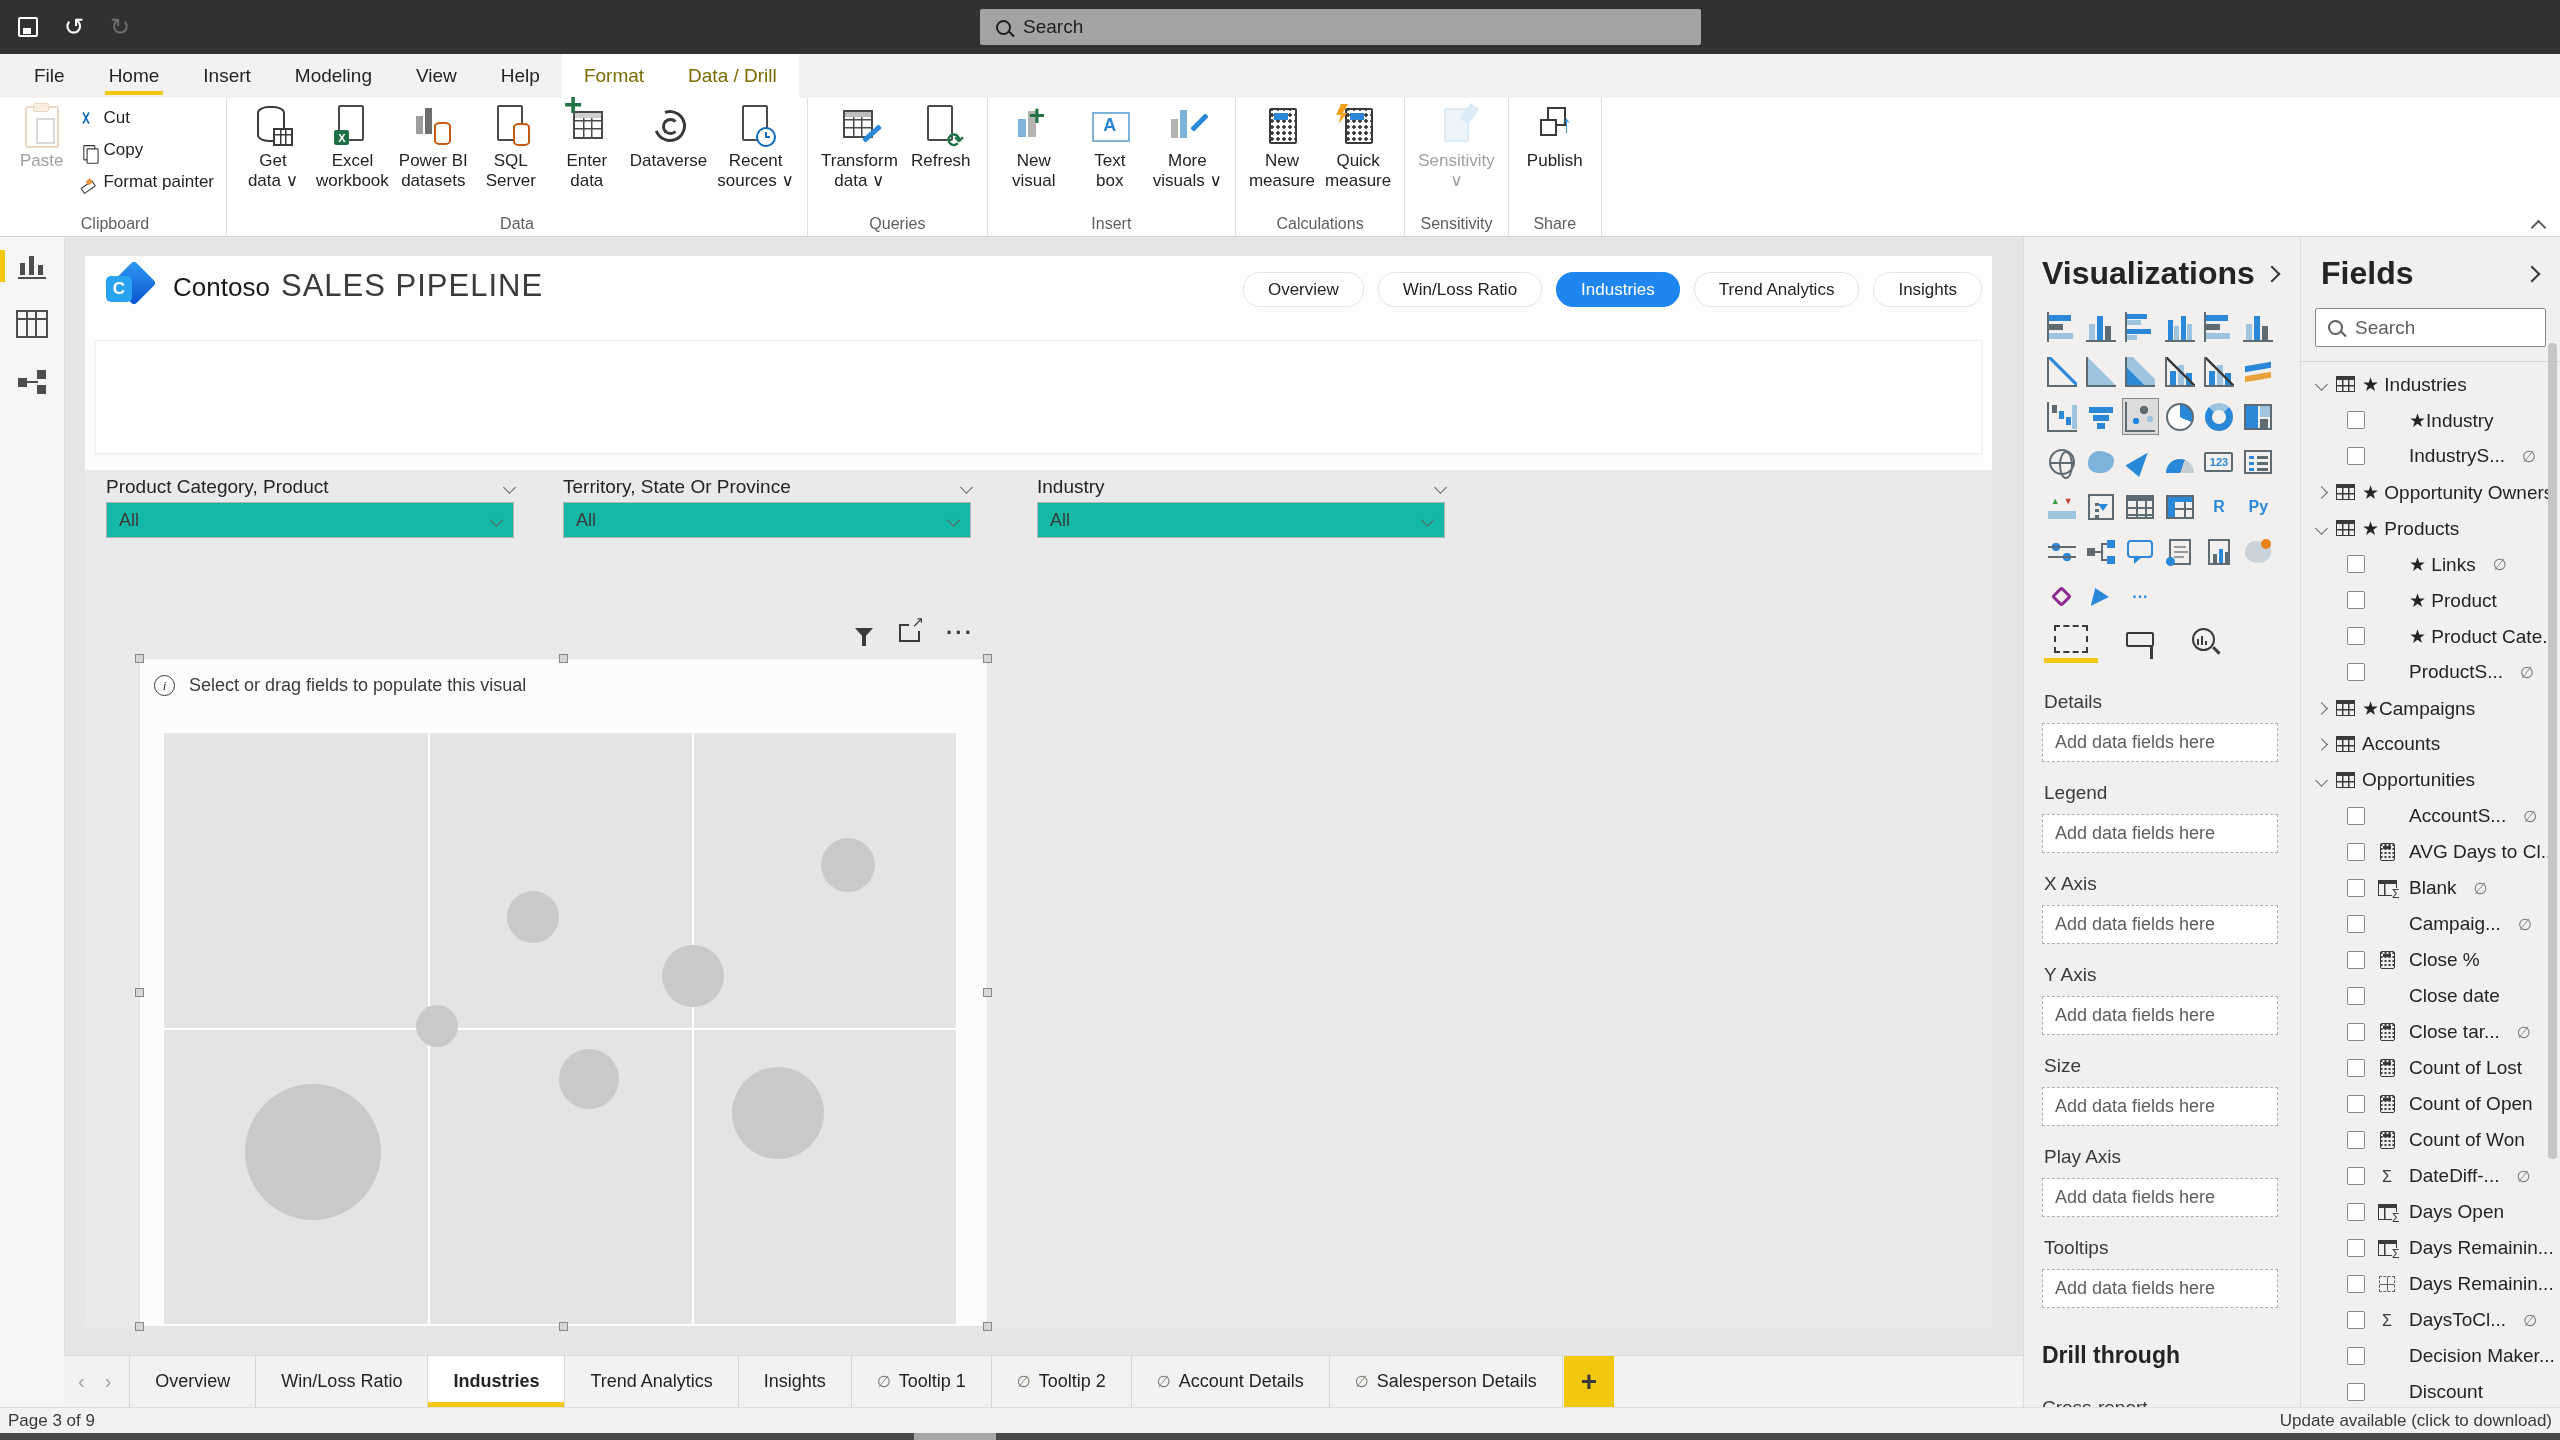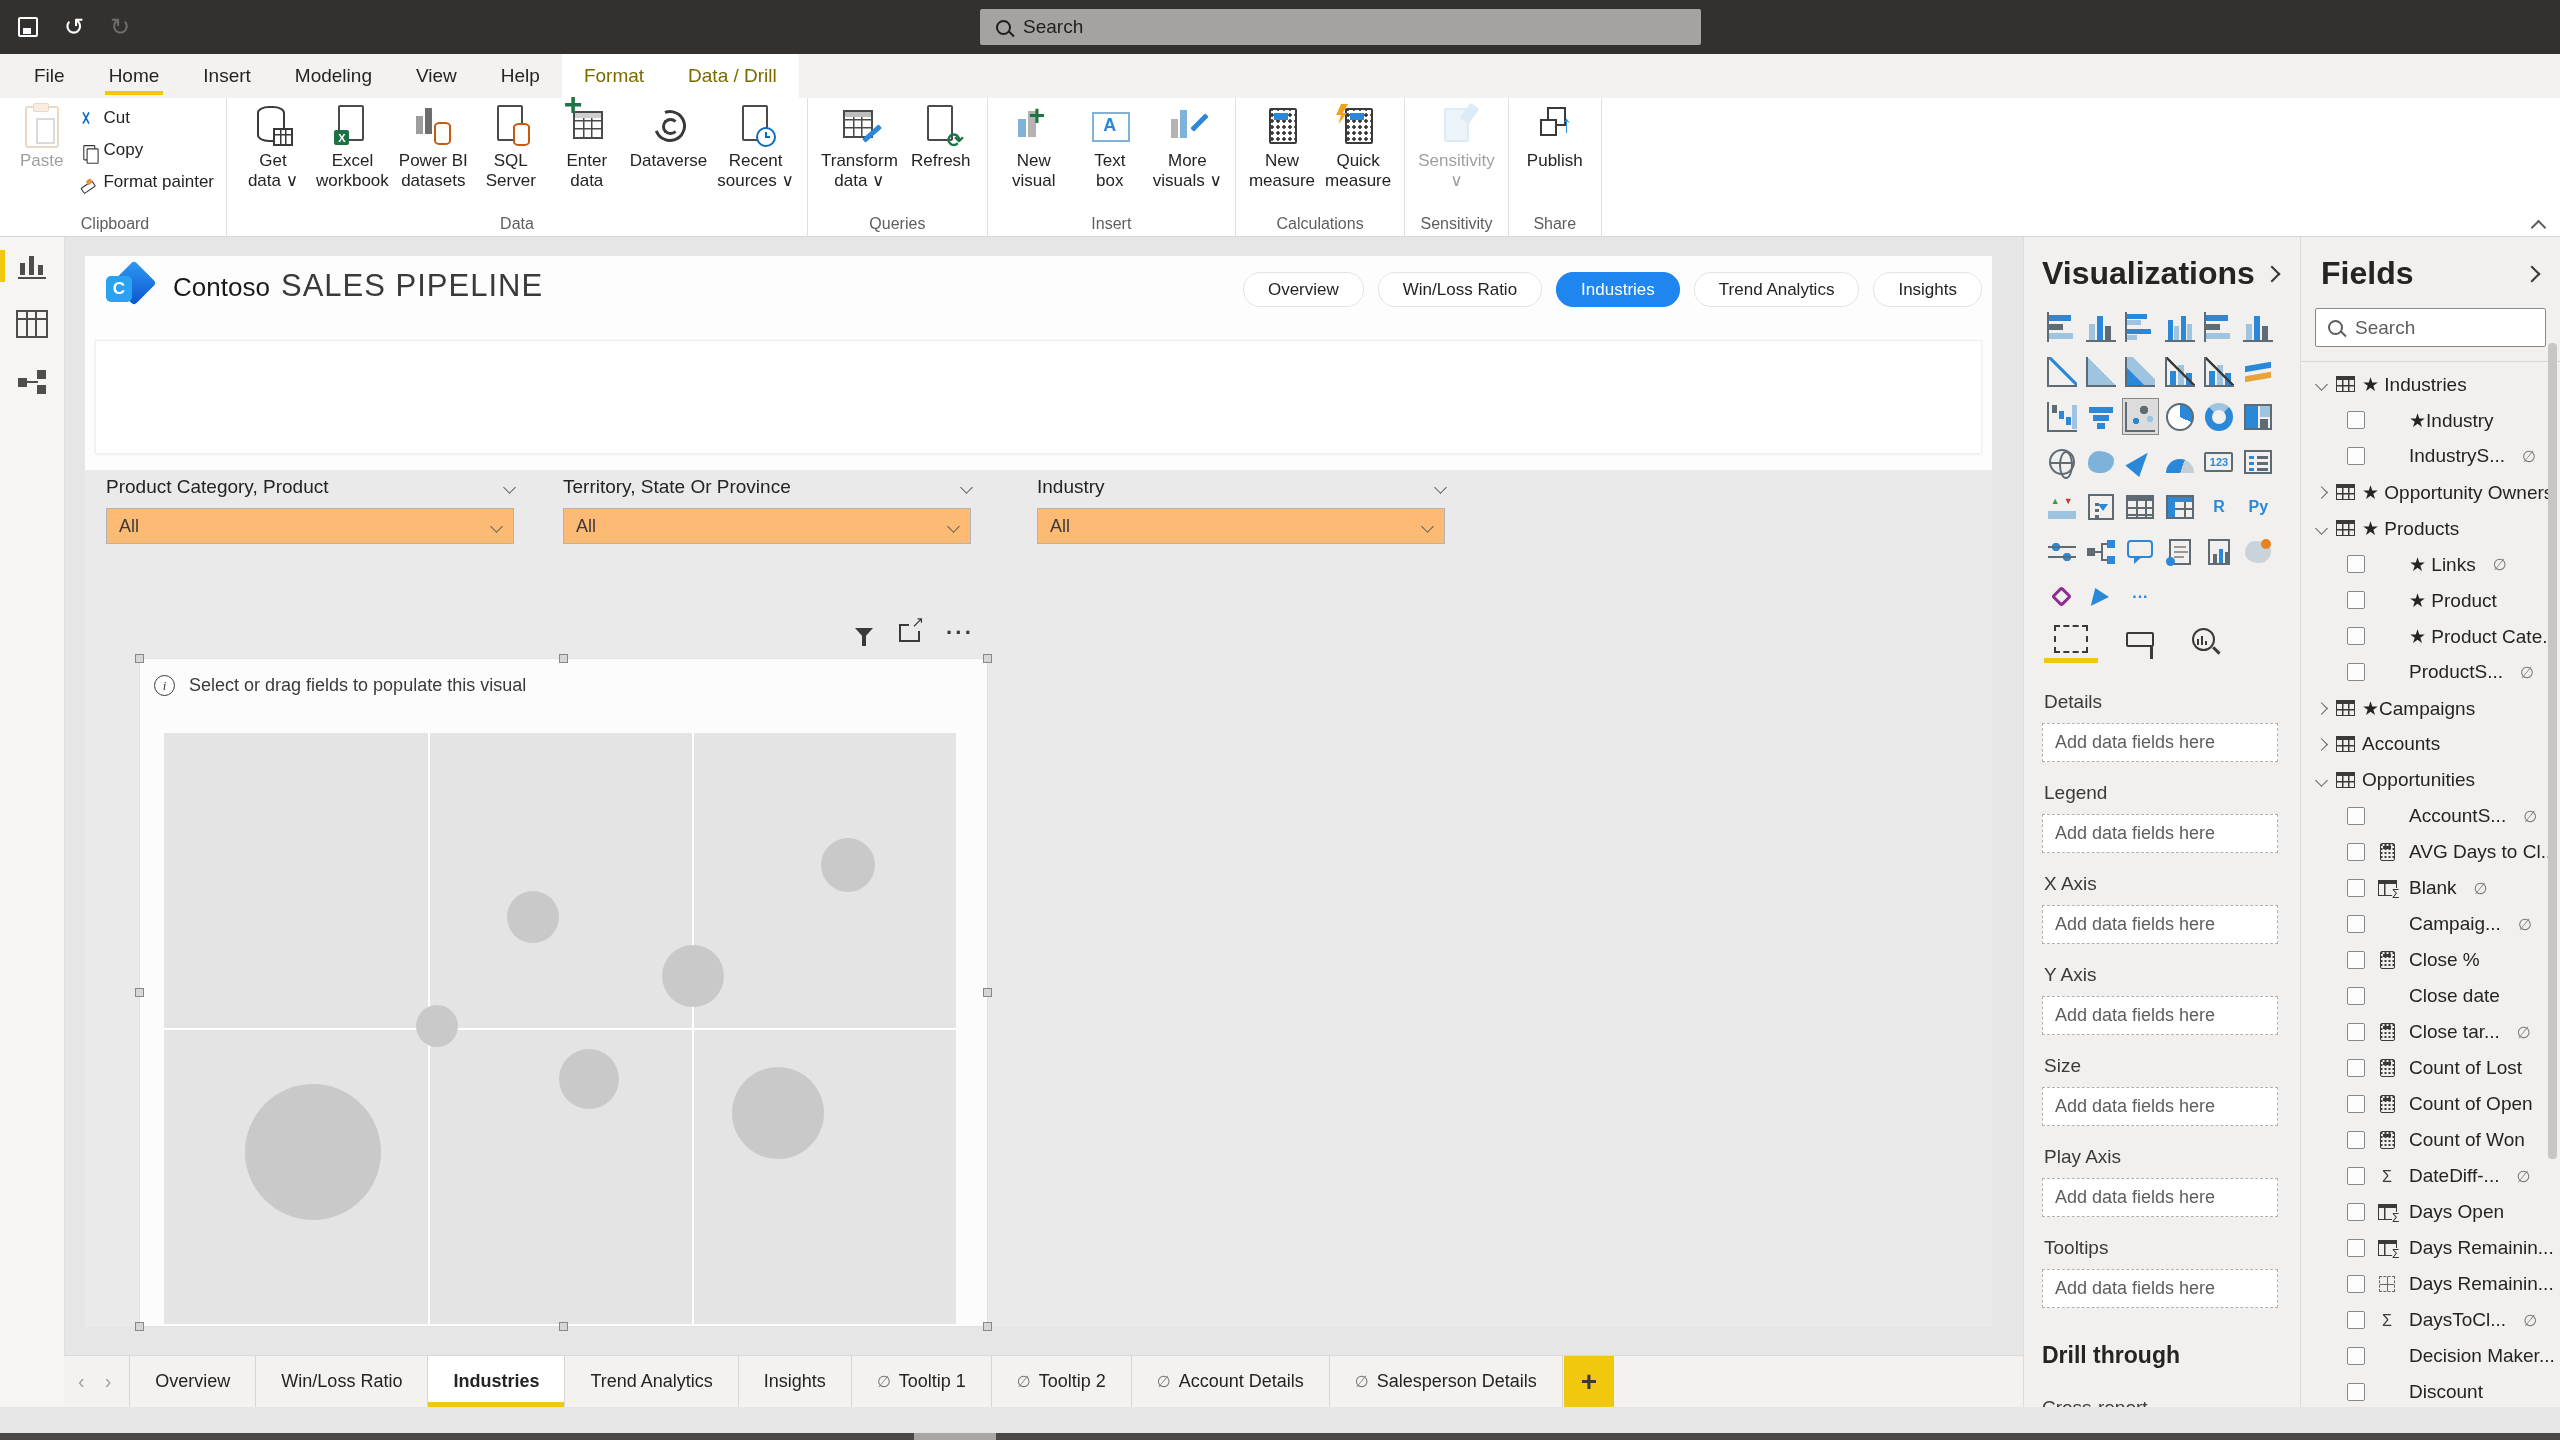--- a/index.html
+++ b/index.html
@@ -130,21 +130,21 @@
   .logo-c{position:absolute;left:0;top:14px;width:26px;height:26px;background:#29a3ef;border-radius:5px;color:#fff;font-size:17px;font-weight:bold;display:flex;align-items:center;justify-content:center}
   .brand{position:absolute;left:88px;top:16px;font-size:26px;font-weight:normal;color:#1a1a1a}
   .rtitle{position:absolute;left:196px;top:12px;font-size:31px;font-weight:300;letter-spacing:1px;color:#3b3a39}
   .pills{position:absolute;right:10px;top:16px;display:flex;gap:14px}
   .pill{height:33px;padding:0 24px;border-radius:17px;background:#fff;border:1px solid #e4e4e4;display:flex;align-items:center;font-size:17px;color:#252423}
   .pill.active{background:#1f86f0;border-color:#1f86f0;color:#fff}
   .page-card{position:absolute;left:10px;top:84px;width:1885px;height:112px;background:#fff;border:1px solid #efefef;box-shadow:0 1px 3px rgba(0,0,0,.06)}
   .slicer{position:absolute;top:218px;width:408px}
   .slicer:nth-of-type(1){left:21px}.slicer:nth-of-type(2){left:478px}.slicer:nth-of-type(3){left:952px}
   .slabel{display:flex;align-items:center;justify-content:space-between;font-size:19px;color:#252423;height:26px}
-  .sbox{margin-top:8px;height:34px;background:#fdba74;border:1px solid #b6b4b2;display:flex;align-items:center;justify-content:space-between;padding:0 12px;font-size:18px;color:#3b3a39}
+  .sbox{margin-top:2px;height:34px;background:#14b8a6;border:1px solid #b6b4b2;display:flex;align-items:center;justify-content:space-between;padding:0 12px;font-size:18px;color:#3b3a39}
   .chev{display:inline-block;width:8px;height:8px;border-right:1.5px solid #605e5c;border-bottom:1.5px solid #605e5c;flex:none}
   .chev.down{transform:rotate(45deg)}
   .chev.right{transform:rotate(-45deg)}
   
   .vtoolbar{position:absolute;left:770px;top:364px;display:flex;align-items:center;gap:26px}
   .ic-funnel{width:0;height:0;border-left:9px solid transparent;border-right:9px solid transparent;border-top:10px solid #3b3a39;position:relative}
   .ic-funnel::after{content:"";position:absolute;left:-2px;top:-2px;width:4px;height:10px;background:#3b3a39}
   .ic-focus{width:17px;height:14px;border:2px solid #3b3a39;position:relative}
   .ic-focus::after{content:"↗";position:absolute;right:-6px;top:-13px;font-size:15px;color:#3b3a39;background:#eaeaea;padding-left:2px}
   .ic-dots::after{content:"···";font-size:22px;font-weight:bold;color:#3b3a39;letter-spacing:2px}
@@ -988,17 +988,21 @@
           <span>Account Details</span>
         </div>
         <div class="ptab">
           <span class="fhidden"></span>
           <span>Salesperson Details</span>
         </div>
       </div>
     <div class="addtab">+</div>
   </div>
 
+  <div class="statusbar">
+    <span>Page 3 of 9</span>
+    <span>Update available (click to download)</span>
+  </div>
   <div class="bottomstrip">
     <span class="strip-thumb"></span>
   </div>
 
 </div>
 
 </body></html>

